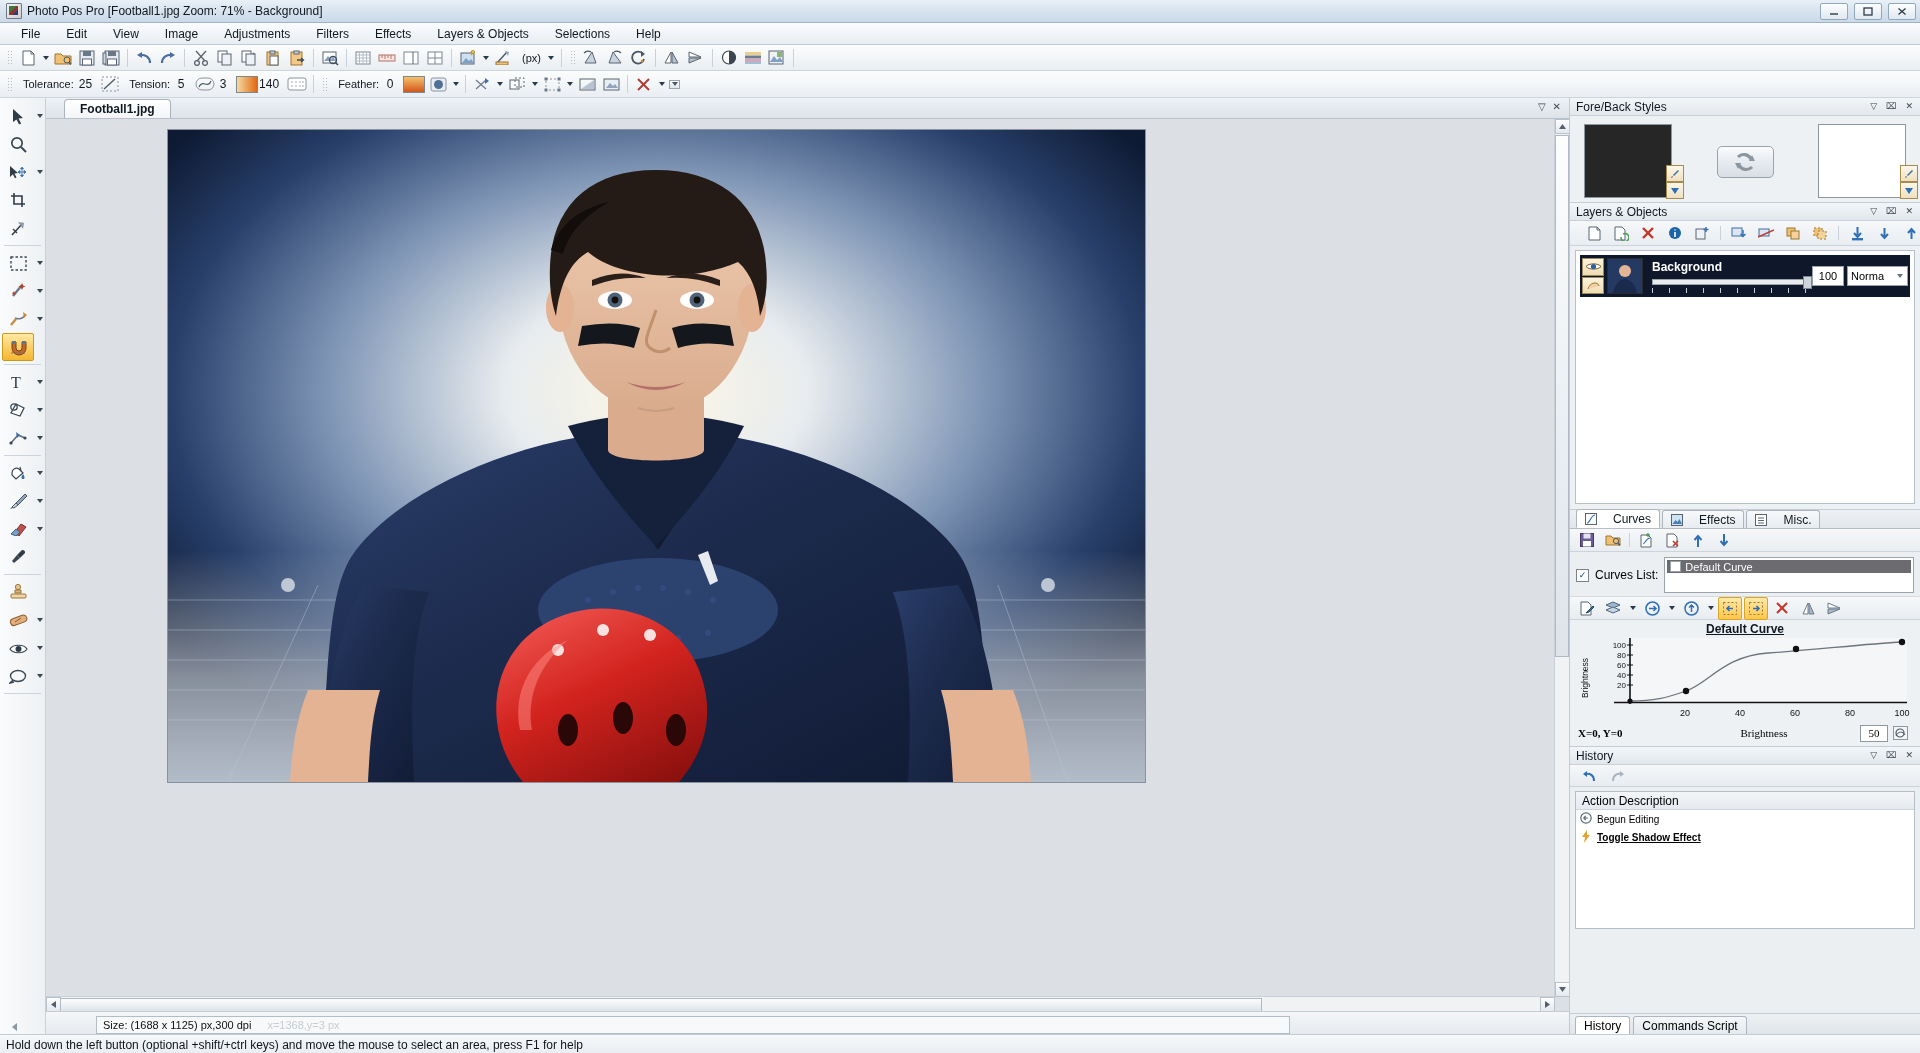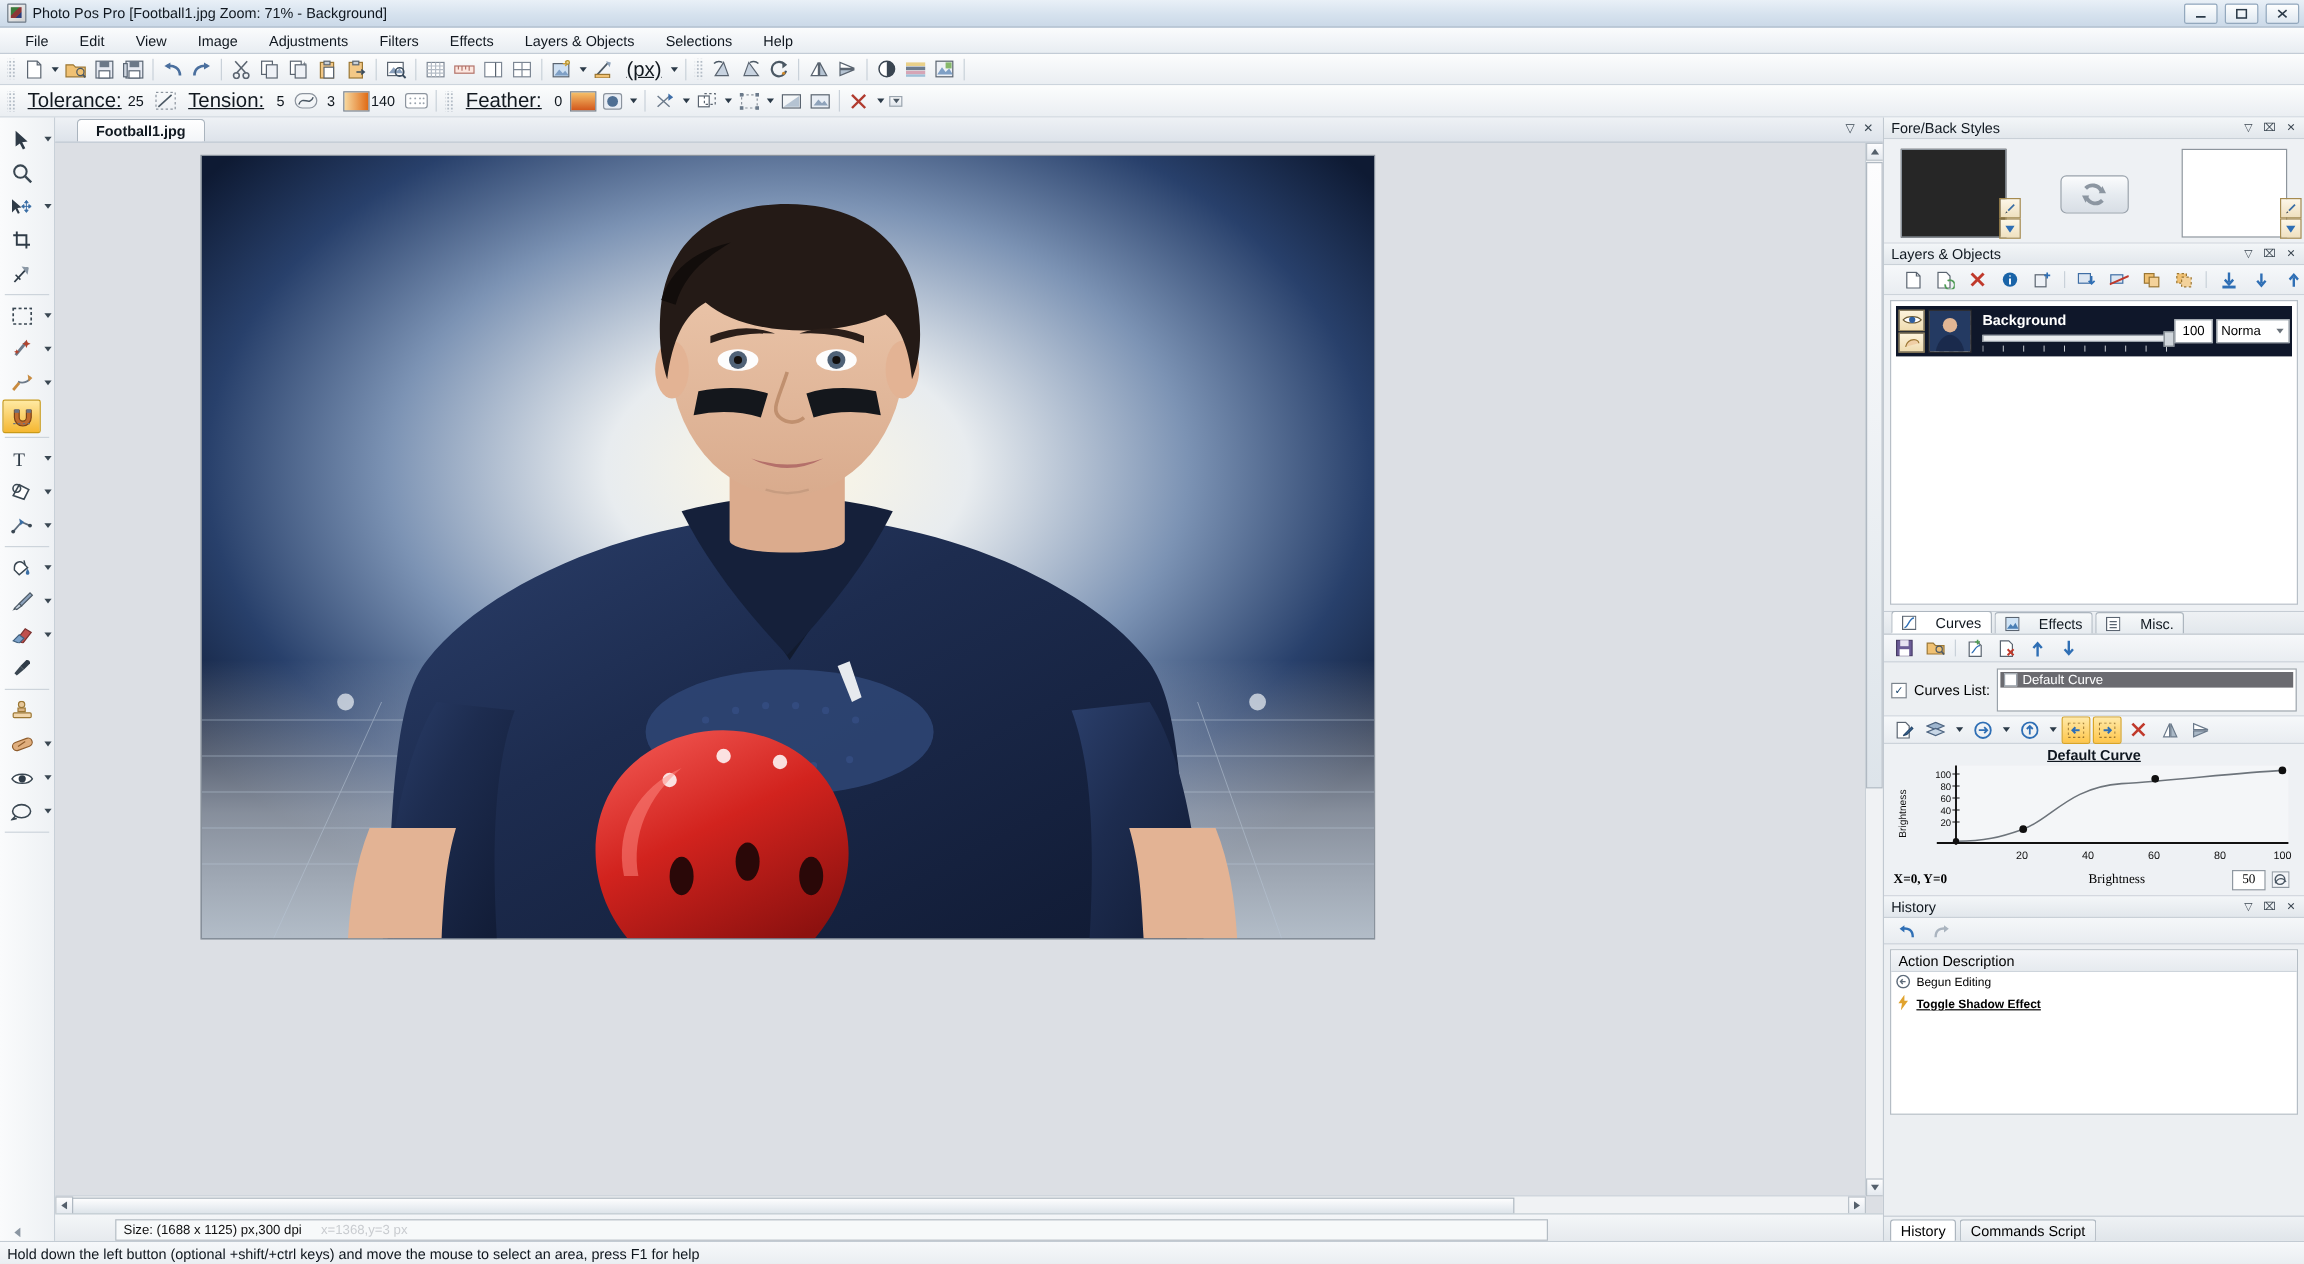--- a/index.html
+++ b/index.html
@@ -52,22 +52,22 @@
     background-image:radial-gradient(#b3bcc6 40%,transparent 41%);
     background-size:3px 3px;background-position:1px 1px;}
   .tsep{width:1px;height:18px;background:#c9d1d9;margin:0 4px;flex:none;}
   .tbtn{width:22px;height:21px;display:flex;align-items:center;justify-content:center;
     border:1px solid transparent;border-radius:2px;flex:none;}
   .tbtn.active{border-color:#d9a527;background:linear-gradient(#ffe9a8,#ffc64a);}
   .tbtn svg{display:block;}
   .dropdn{width:11px;height:21px;display:flex;align-items:center;justify-content:center;flex:none;}
   .dropdn:after{content:"";border-left:3.5px solid transparent;border-right:3.5px solid transparent;
     border-top:4px solid #2b3a48;}
-  .olabel{font-size:17px;color:#11181f;margin:0 5px 0 7px;white-space:nowrap;text-decoration:underline;}
-  .ovalue{font-size:12px;color:#11181f;margin-right:6px;min-width:12px;text-align:right;}
+  .olabel{font-size:11px;color:#11181f;margin:0 5px 0 7px;white-space:nowrap;}
+  .ovalue{font-size:12px;color:#11181f;margin-right:6px;min-width:12px;text-align:center;}
   .swatch{width:20px;height:15px;border:1px solid #7d8792;flex:none;}
   .swatch.orange{background:linear-gradient(#f6c16a,#d2561b);}
   .swatch.grad{background:linear-gradient(90deg,#f7d9a0,#e06a14);}
   .spinners{display:flex;flex-direction:column;margin-left:2px;}
   .spin{width:9px;height:7px;border:1px solid #9aa4ae;background:linear-gradient(#fbfcfd,#e1e6ec);
     display:flex;align-items:center;justify-content:center;}
 
   
   .body{display:flex;height:936px;}
   .leftbar{

